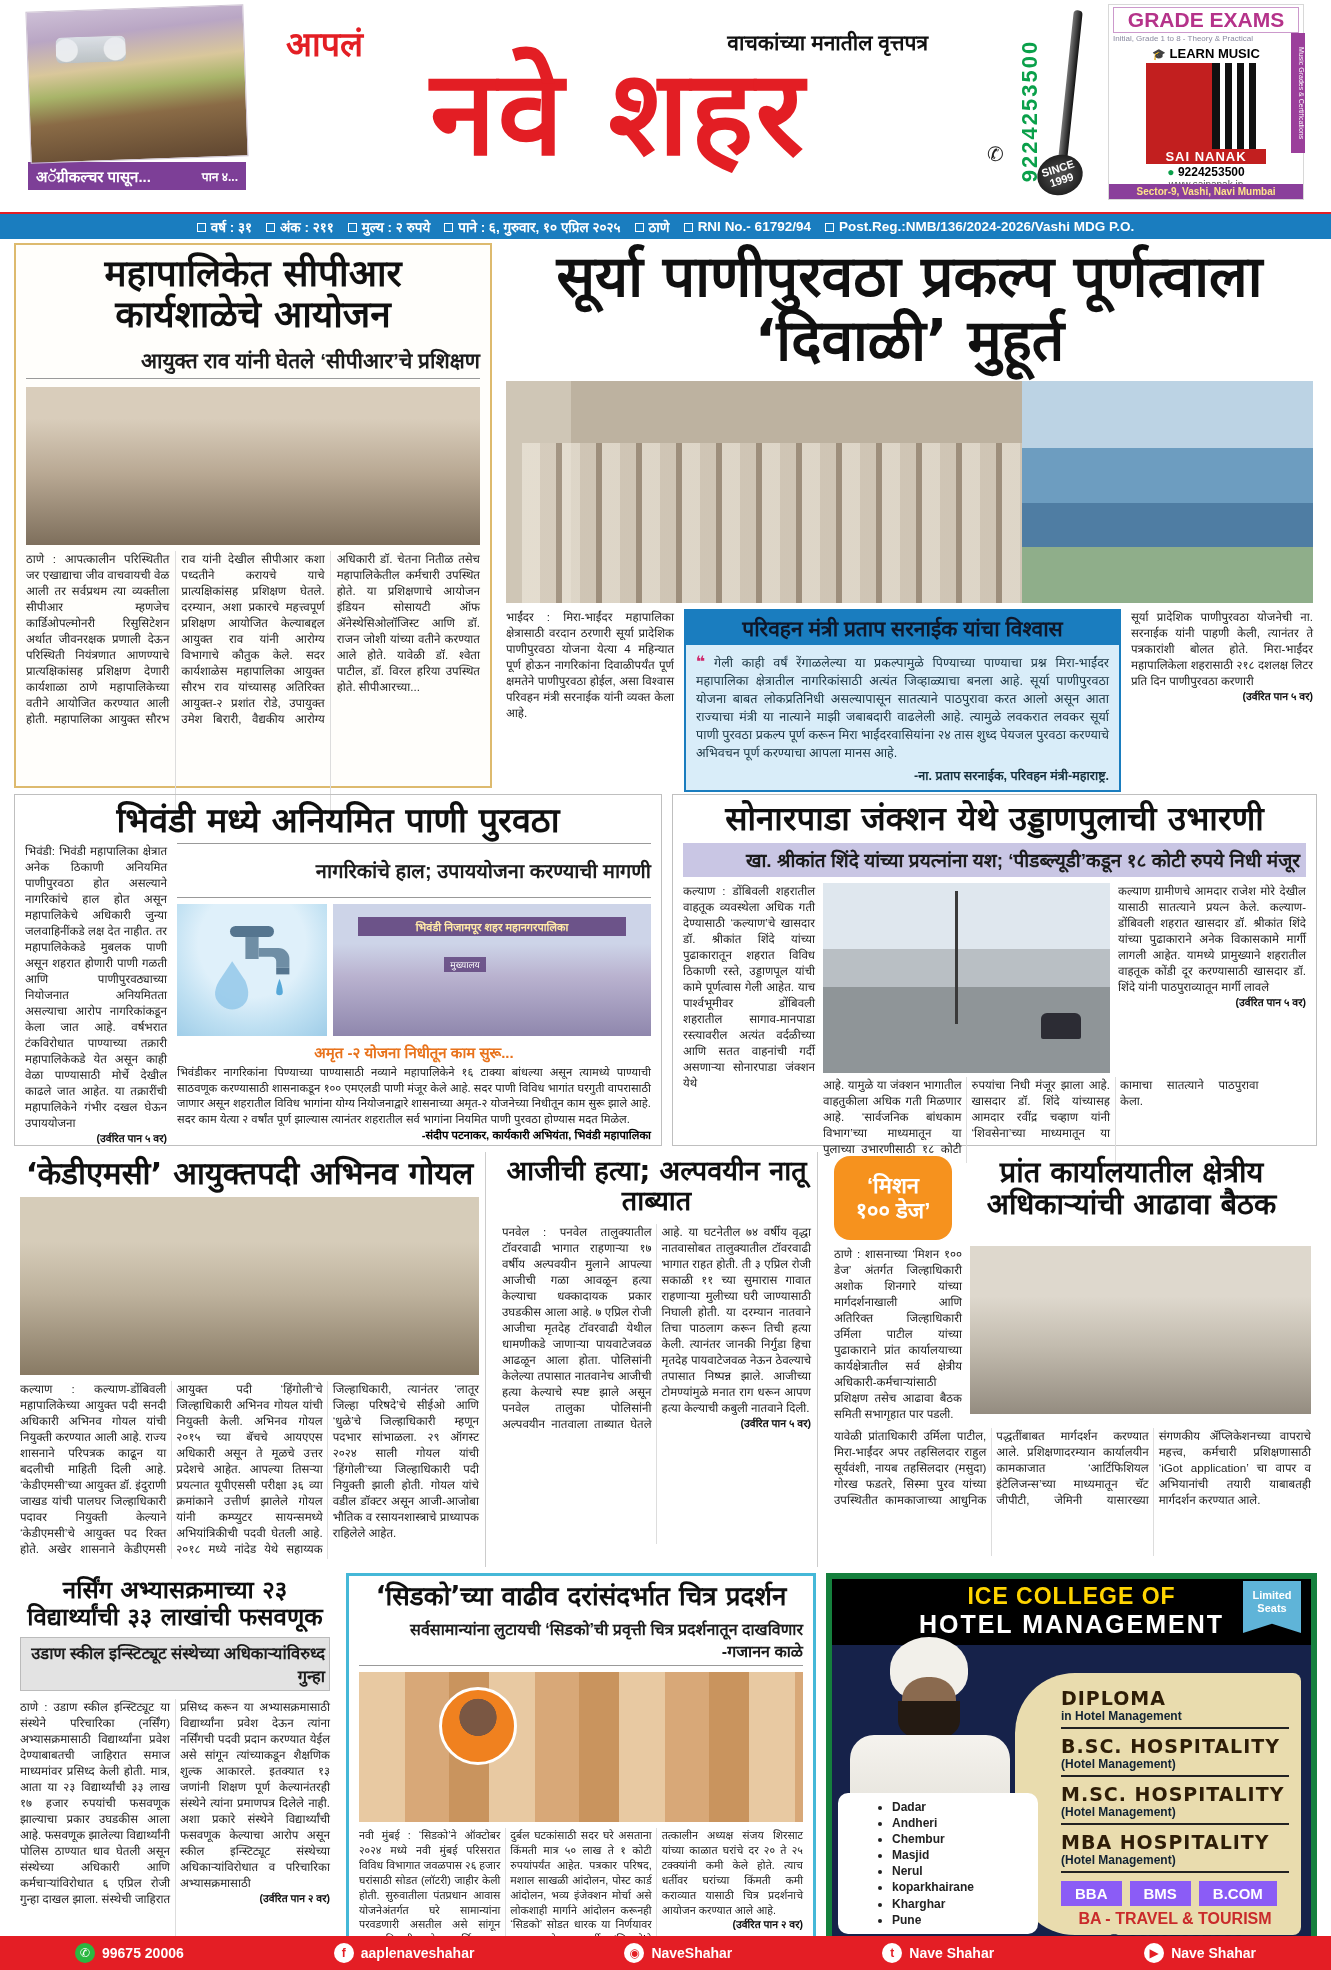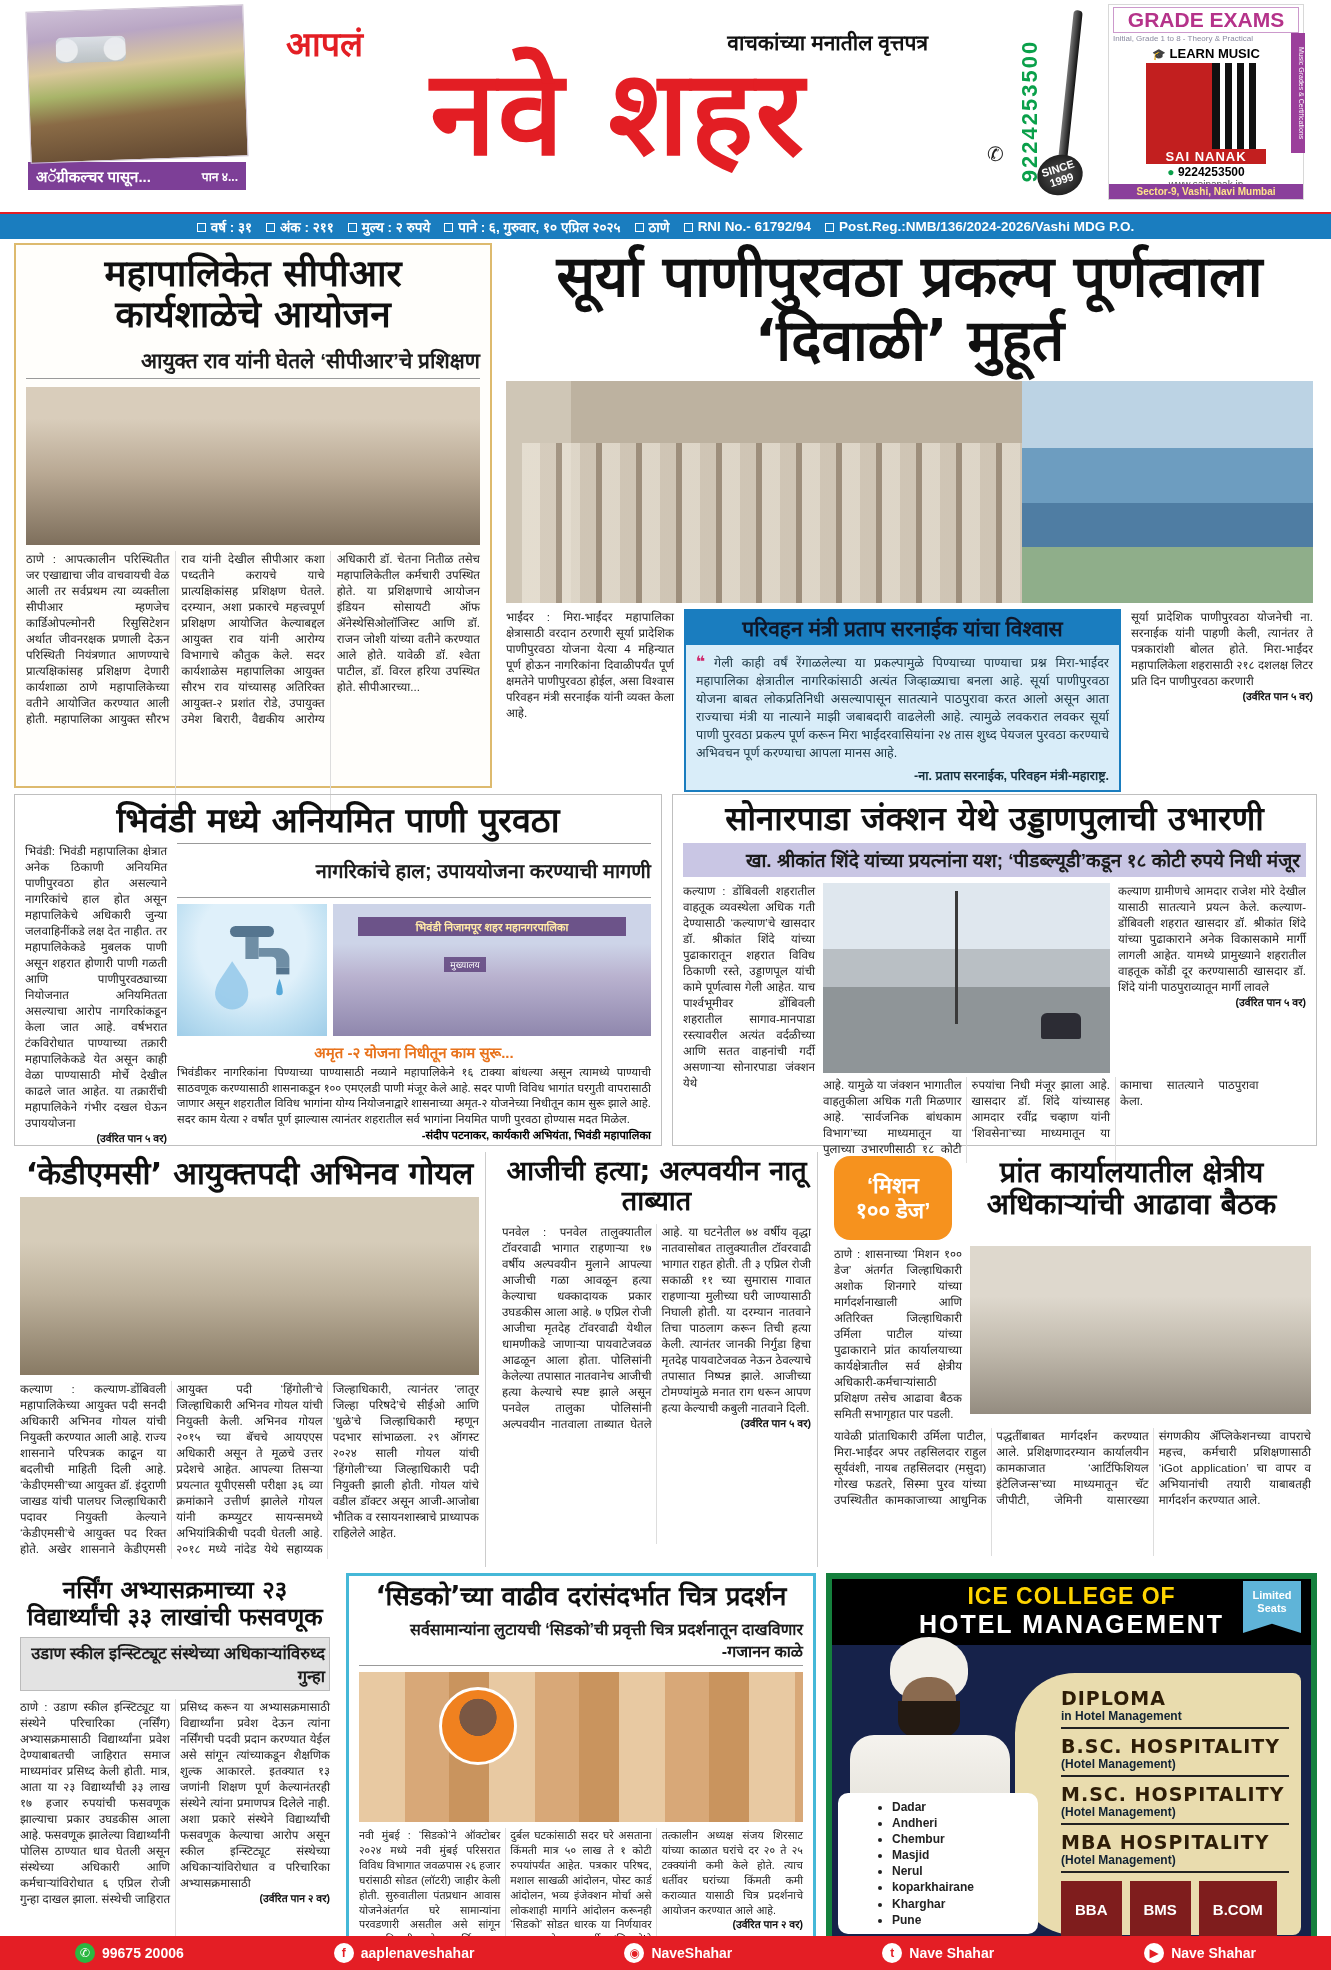--- a/index.html
+++ b/index.html
@@ -143,21 +143,21 @@
   .ad-ice { flex:1; background:#16224a; border:6px solid #15803d; position:relative; overflow:hidden; }
   .ice-top { background:#000; text-align:center; padding:4px 0 6px; }
   .ice-t1 { color:#ffd400; font-weight:800; font-size:23px; letter-spacing:1px; }
   .ice-t2 { color:#fff; font-weight:800; font-size:25px; letter-spacing:2px; }
   .ice-ribbon { position:absolute; right:10px; top:2px; width:58px; height:52px; background:#5fb4d8; color:#fff; font-size:11px; font-weight:bold; text-align:center; padding-top:8px; clip-path:polygon(0 0,100% 0,100% 100%,50% 82%,0 100%); line-height:1.2; }
   .ice-panel { position:absolute; right:10px; top:62px; width:286px; height:262px; background:#e9dcae; border-radius:60px 8px 8px 60px; padding:14px 12px 8px 46px;margin-top:32px; }
   .ice-course { margin-bottom:6px; border-bottom:2px solid #222; padding-bottom:4px; }
   .ice-course-t { font-weight:800; font-size:19px; color:#2e1d07; letter-spacing:1px; font-family:"DejaVu Sans",sans-serif; }
   .ice-course-s { font-weight:bold; font-size:12px; color:#123; }
   .ice-btnrow { display:flex; gap:8px; margin:8px 0 4px; }
-  .ice-btn { background:#7f1d1d; color:#fff; font-weight:800; font-size:15px; padding:20px 14px; }
+  .ice-btn { background:#8b5cf6; color:#fff; font-weight:800; font-size:15px; padding:4px 14px; }
   .ice-ba { color:#c92a2a; font-weight:800; font-size:16px; text-align:center; }
   .ice-phone { text-align:center; font-weight:800; font-size:19px; color:#10203f; margin-top:2px; }
   .ice-web { text-align:center; font-size:10px; color:#7a6c3f; }
   .chef { position:absolute; left:0px; top:52px; width:210px; height:240px; }
   .chef-turban { position:absolute; left:58px; top:6px; width:78px; height:64px; background:#f2f0ea; border-radius:50% 50% 42% 42%; }
   .chef-face { position:absolute; left:70px; top:46px; width:54px; height:48px; background:#8a6a4f; border-radius:46%; }
   .chef-beard { position:absolute; left:66px; top:70px; width:62px; height:40px; background:#241a12; border-radius:0 0 50% 50%; }
   .chef-body { position:absolute; left:18px; top:104px; width:160px; height:140px; background:linear-gradient(180deg,#f5f3ee,#d9d6cd); border-radius:24px 24px 0 0; }
   .ice-locs { position:absolute; left:6px; bottom:8px; width:200px; background:#fff; border-radius:10px; padding:6px 8px 6px 44px; font-size:12px; font-weight:bold; color:#222; }
   .ice-locs li { list-style:disc; margin-left:10px; line-height:1.35; }

